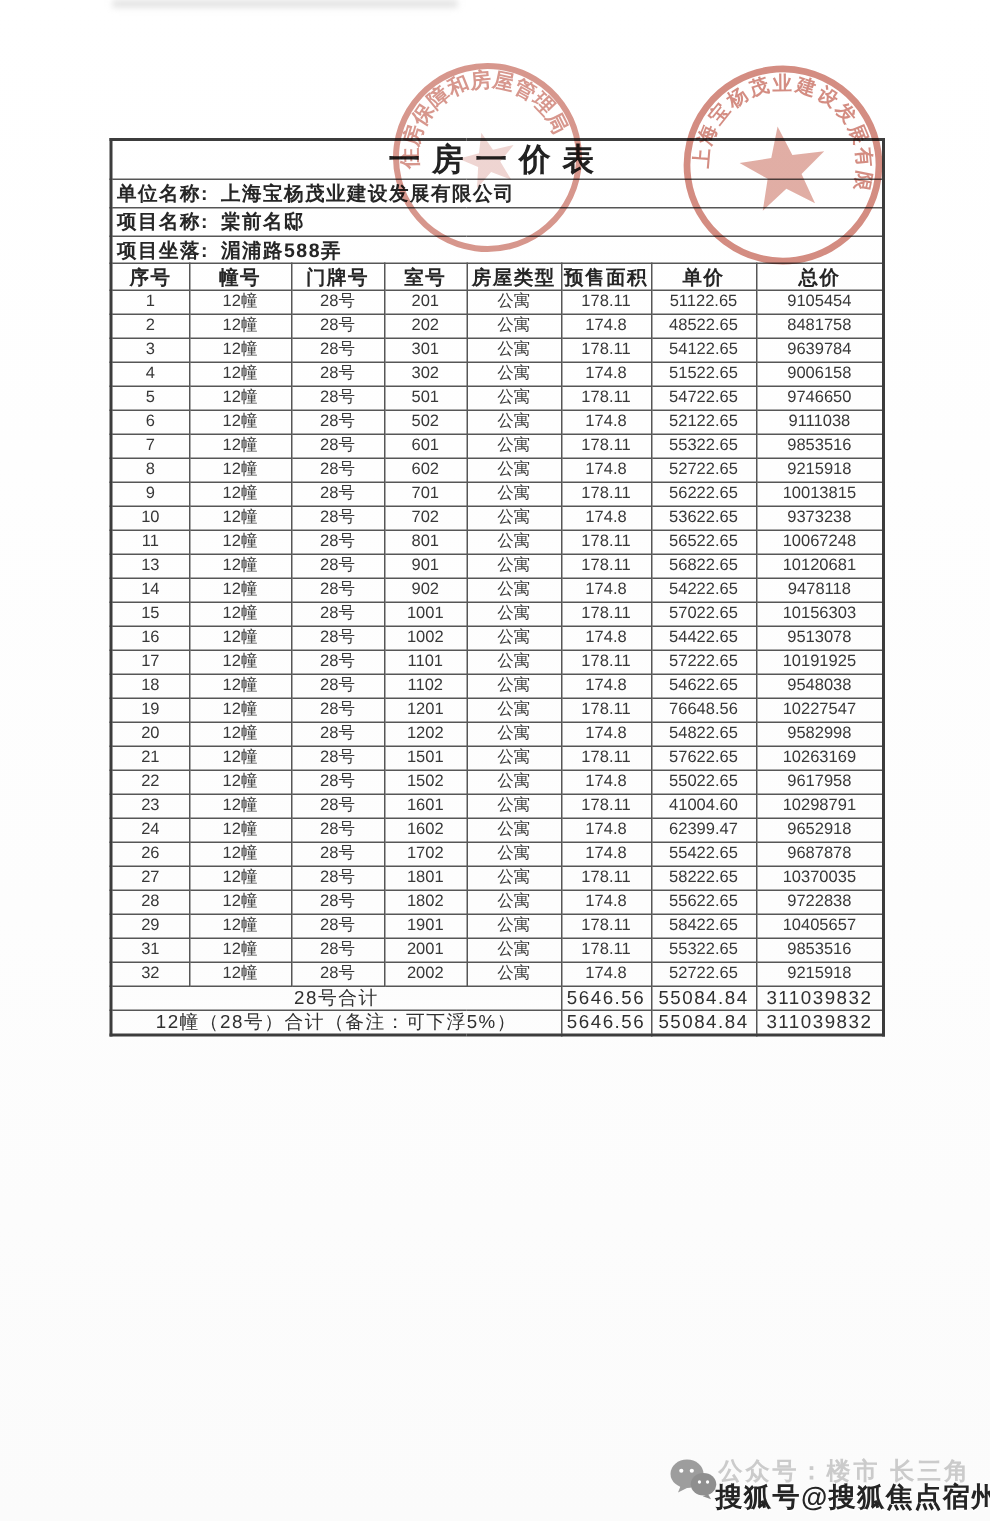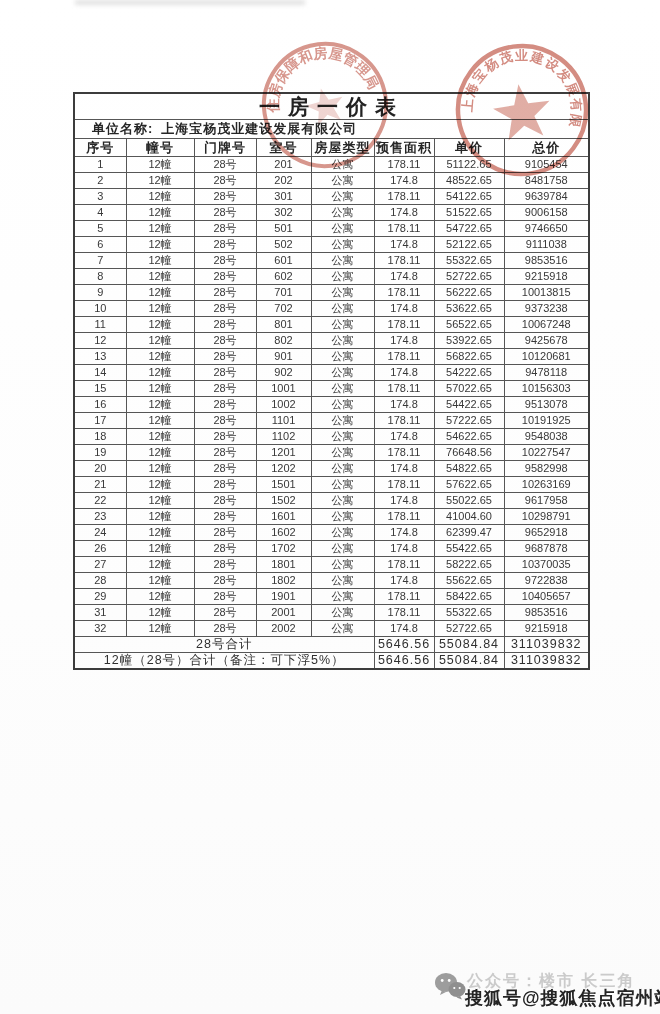--- a/index.html
+++ b/index.html
@@ -8,28 +8,28 @@
     background:linear-gradient(180deg,#ffffff 0%,#fdfdfd 60%,#fbfbfb 100%);
     font-family:"Liberation Sans","DejaVu Sans",sans-serif;
     color:#2e2e2e;
   }
   .smudge{position:absolute;left:75px;top:0;width:230px;height:5px;background:#e2e2e2;filter:blur(2px);}
   .doc-table{position:absolute;left:73px;top:92px;}
   table{border-collapse:collapse;table-layout:fixed;width:515px;border:2px solid #3c3c3c;}
   td{border:1px solid #565656;text-align:center;overflow:hidden;white-space:nowrap;
      font-size:11px;height:15px;line-height:15px;color:#383838;padding:0;}
   td.title-cell{font-size:21px;font-weight:bold;height:25px;line-height:25px;letter-spacing:8px;color:#222;}
-  td.info-cell{text-align:left;font-weight:bold;font-size:13px;height:18px;line-height:18px;padding-left:17px;letter-spacing:1px;color:#262626;}
+  td.info-cell{text-align:left;font-weight:bold;font-size:13px;height:18px;line-height:18px;padding-left:3px;letter-spacing:1px;color:#262626;}
   td.info-cell .info-label{margin-right:8px;}
   tr.header-row td{font-size:13px;font-weight:bold;height:17px;line-height:17px;letter-spacing:1px;color:#262626;}
   tr.summary-row td{font-size:12.5px;height:15px;line-height:15px;color:#303030;letter-spacing:1px;margin-top:32px;}
   .stamp{position:absolute;pointer-events:none;mix-blend-mode:multiply;}
   .stamp-left{left:258px;top:38px;opacity:.62;transform:rotate(-14deg);}
   .stamp-right{left:452px;top:40px;opacity:.68;transform:rotate(-8deg);}
-  .footer-area{position:absolute;left:0;top:960px;width:548px;height:54px;}
+  .footer-area{position:absolute;left:12px;top:960px;width:548px;height:54px;}
   .wechat-icon{position:absolute;left:434px;top:12px;}
   .account-text{position:absolute;left:467px;top:11px;font-size:16px;font-weight:bold;
                 color:#cbcbcb;letter-spacing:2px;white-space:nowrap;}
   .watermark-text{position:absolute;left:465px;top:26px;font-size:18px;font-weight:bold;
                   color:#242424;letter-spacing:1px;white-space:nowrap;
                   text-shadow:0 1px 0 rgba(255,255,255,.65), 0 -1px 0 rgba(255,255,255,.35);}
 </style>
 </head>
 <body>
 
@@ -49,20 +49,30 @@
     </colgroup>
     <tbody>
       <tr>
         <td class="title-cell" colspan="8">一房一价表</td>
       </tr>
       <tr>
         <td class="info-cell" colspan="8">
           <span class="info-label">单位名称:</span><span>上海宝杨茂业建设发展有限公司</span>
         </td>
       </tr>
+      <tr>
+        <td class="info-cell" colspan="8">
+          <span class="info-label">项目名称:</span><span>棠前名邸</span>
+        </td>
+      </tr>
+      <tr>
+        <td class="info-cell" colspan="8" style="height:17px;line-height:17px;">
+          <span class="info-label">项目坐落:</span><span>湄浦路588弄</span>
+        </td>
+      </tr>
       <tr class="header-row">
           <td>序号</td>
           <td>幢号</td>
           <td>门牌号</td>
           <td>室号</td>
           <td>房屋类型</td>
           <td>预售面积</td>
           <td>单价</td>
           <td>总价</td>
         </tr>
@@ -169,30 +179,20 @@
         </tr>
         <tr>
           <td>11</td>
           <td>12幢</td>
           <td>28号</td>
           <td>801</td>
           <td>公寓</td>
           <td>178.11</td>
           <td>56522.65</td>
           <td>10067248</td>
-        </tr>
-        <tr>
-          <td>12</td>
-          <td>12幢</td>
-          <td>28号</td>
-          <td>802</td>
-          <td>公寓</td>
-          <td>174.8</td>
-          <td>53922.65</td>
-          <td>9425678</td>
         </tr>
         <tr>
           <td>13</td>
           <td>12幢</td>
           <td>28号</td>
           <td>901</td>
           <td>公寓</td>
           <td>178.11</td>
           <td>56822.65</td>
           <td>10120681</td>

